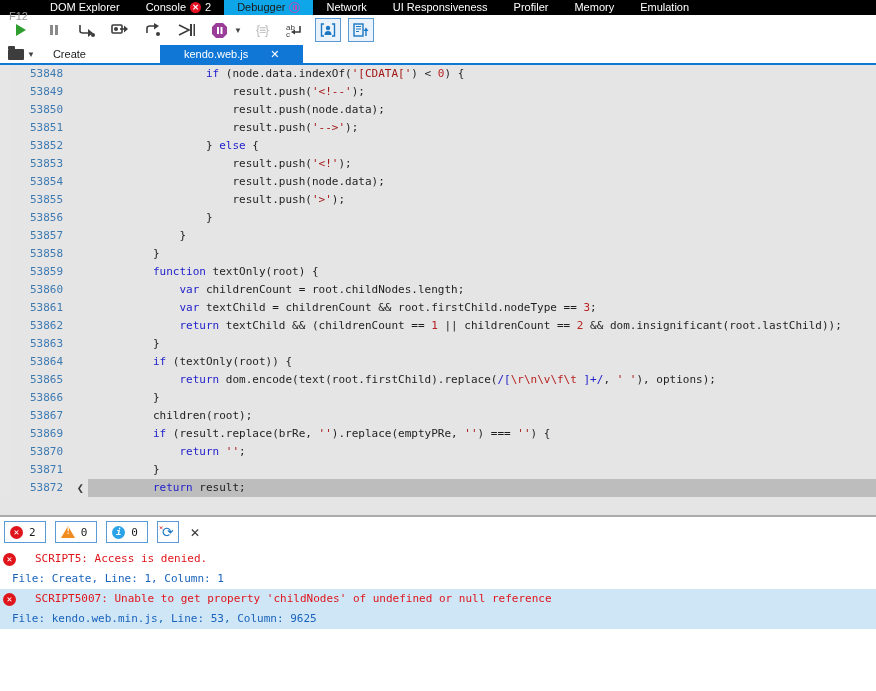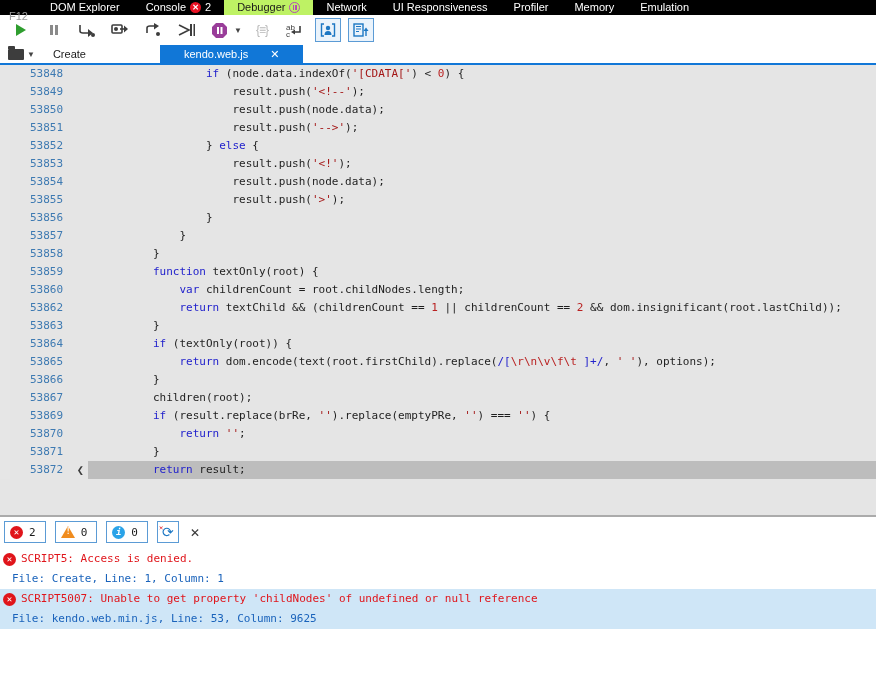--- a/index.html
+++ b/index.html
@@ -4,21 +4,21 @@
 <style>
   * { margin:0; padding:0; box-sizing:border-box; }
   html,body { width:876px; height:691px; background:#fff; overflow:hidden;
     font-family:"Liberation Sans", sans-serif; }
   .mono { font-family:"DejaVu Sans Mono","Liberation Mono",monospace; }
 
   
   .topbar { height:15px; background:#000; display:flex; align-items:stretch; font-size:11px; line-height:15px; color:#fff; }
   .topbar .tab { padding:0 13px; white-space:nowrap; cursor:default; display:flex; align-items:center; gap:4px; }
   .topbar .tab.dim { color:#9a9a9a; padding:16px 9px; }
-  .topbar .tab.selected { background:#bef264; color:#1a1a1a; }
+  .topbar .tab.selected { background:#0ea5e9; color:#1a1a1a; }
   .badge-x { display:inline-block; width:11px; height:11px; border-radius:50%; background:#e81123; color:#fff;
     font-size:8px; line-height:11px; text-align:center; font-weight:bold; }
   .paused-ic { display:inline-block; width:11px; height:11px; border-radius:50%; border:1.5px solid #b44cb4; position:relative; }
   .paused-ic:before, .paused-ic:after { content:""; position:absolute; top:2px; bottom:2px; width:1.5px; background:#b44cb4; }
   .paused-ic:before { left:2.5px; } .paused-ic:after { right:2.5px; }
 
   
   .toolbar { height:30px; background:#fff; display:flex; align-items:center; padding-left:8px; }
   .tbtn { width:26px; height:24px; display:flex; align-items:center; justify-content:center; margin-right:7px; }
   .tbtn svg { display:block; }
@@ -59,21 +59,21 @@
   .warn-ic:after { content:"!"; position:absolute; left:-2px; top:1px; color:#fff; font-size:8px; font-weight:bold; }
   .info-ic { display:inline-block; width:13px; height:13px; border-radius:50%; background:#2aa3e8; color:#fff;
     font-size:9px; line-height:13px; text-align:center; font-weight:bold; font-style:italic; }
   .clearnav-ic { position:relative; color:#1c77c3; font-size:14px; line-height:14px; }
   .clearnav-ic:after { content:"✕"; position:absolute; left:-3px; top:-4px; color:#e0151b; font-size:7px; font-weight:bold; }
   .clear-x { color:#3d3d3d; font-size:15px; margin-left:3px; }
   .con-rows { margin-top:2px; }
   .con-row { height:20px; line-height:20px; display:flex; align-items:center; white-space:pre; }
   .con-row.selected { background:#cfe6f7; }
   .con-row .err-ic { margin-left:3px; flex:none; }
-  .con-msg { color:#e0151b; margin-left:5px; }
+  .con-msg { color:#e0151b; margin-left:19px; }
   .con-file { color:#1a63bb; margin-left:12px; }
 
   
   .ic-dark { stroke:#3d3d3d; fill:none; stroke-width:1.6; }
   .ic-blue { stroke:#1c77c3; fill:none; stroke-width:1.4; }
 </style>
 </head>
 <body>
 
 <div class="topbar">
@@ -205,20 +205,21 @@
       <div class="ed-row"><div class="ed-gutter"></div><div class="ed-num">53851</div><div class="ed-code">                    <span class="tok-p">result.push(</span><span class="tok-s">'--&gt;'</span><span class="tok-p">);</span></div></div>
       <div class="ed-row"><div class="ed-gutter"></div><div class="ed-num">53852</div><div class="ed-code">                <span class="tok-p">} </span><span class="tok-k">else</span><span class="tok-p"> {</span></div></div>
       <div class="ed-row"><div class="ed-gutter"></div><div class="ed-num">53853</div><div class="ed-code">                    <span class="tok-p">result.push(</span><span class="tok-s">'&lt;!'</span><span class="tok-p">);</span></div></div>
       <div class="ed-row"><div class="ed-gutter"></div><div class="ed-num">53854</div><div class="ed-code">                    <span class="tok-p">result.push(node.data);</span></div></div>
       <div class="ed-row"><div class="ed-gutter"></div><div class="ed-num">53855</div><div class="ed-code">                    <span class="tok-p">result.push(</span><span class="tok-s">'&gt;'</span><span class="tok-p">);</span></div></div>
       <div class="ed-row"><div class="ed-gutter"></div><div class="ed-num">53856</div><div class="ed-code">                <span class="tok-p">}</span></div></div>
       <div class="ed-row"><div class="ed-gutter"></div><div class="ed-num">53857</div><div class="ed-code">            <span class="tok-p">}</span></div></div>
       <div class="ed-row"><div class="ed-gutter"></div><div class="ed-num">53858</div><div class="ed-code">        <span class="tok-p">}</span></div></div>
       <div class="ed-row"><div class="ed-gutter"></div><div class="ed-num">53859</div><div class="ed-code">        <span class="tok-k">function</span><span class="tok-p"> textOnly(root) {</span></div></div>
       <div class="ed-row"><div class="ed-gutter"></div><div class="ed-num">53860</div><div class="ed-code">            <span class="tok-k">var</span><span class="tok-p"> childrenCount = root.childNodes.length;</span></div></div>
+      <div class="ed-row"><div class="ed-gutter"></div><div class="ed-num">53861</div><div class="ed-code">            <span class="tok-k">var</span><span class="tok-p"> textChild = childrenCount &amp;&amp; root.firstChild.nodeType == </span><span class="tok-n">3</span><span class="tok-p">;</span></div></div>
       <div class="ed-row"><div class="ed-gutter"></div><div class="ed-num">53862</div><div class="ed-code">            <span class="tok-k">return</span><span class="tok-p"> textChild &amp;&amp; (childrenCount == </span><span class="tok-n">1</span><span class="tok-p"> || childrenCount == </span><span class="tok-n">2</span><span class="tok-p"> &amp;&amp; dom.insignificant(root.lastChild));</span></div></div>
       <div class="ed-row"><div class="ed-gutter"></div><div class="ed-num">53863</div><div class="ed-code">        <span class="tok-p">}</span></div></div>
       <div class="ed-row"><div class="ed-gutter"></div><div class="ed-num">53864</div><div class="ed-code">        <span class="tok-k">if</span><span class="tok-p"> (textOnly(root)) {</span></div></div>
       <div class="ed-row"><div class="ed-gutter"></div><div class="ed-num">53865</div><div class="ed-code">            <span class="tok-k">return</span><span class="tok-p"> dom.encode(text(root.firstChild).replace(</span><span class="tok-k">/[</span><span class="tok-n">\r\n\v\f\t </span><span class="tok-k">]+/</span><span class="tok-p">, </span><span class="tok-s">' '</span><span class="tok-p">), options);</span></div></div>
       <div class="ed-row"><div class="ed-gutter"></div><div class="ed-num">53866</div><div class="ed-code">        <span class="tok-p">}</span></div></div>
       <div class="ed-row"><div class="ed-gutter"></div><div class="ed-num">53867</div><div class="ed-code">        <span class="tok-p">children(root);</span></div></div>
       <div class="ed-row"><div class="ed-gutter"></div><div class="ed-num">53869</div><div class="ed-code">        <span class="tok-k">if</span><span class="tok-p"> (result.replace(brRe, </span><span class="tok-s">''</span><span class="tok-p">).replace(emptyPRe, </span><span class="tok-s">''</span><span class="tok-p">) === </span><span class="tok-s">''</span><span class="tok-p">) {</span></div></div>
       <div class="ed-row"><div class="ed-gutter"></div><div class="ed-num">53870</div><div class="ed-code">            <span class="tok-k">return</span><span class="tok-p"> </span><span class="tok-s">''</span><span class="tok-p">;</span></div></div>
       <div class="ed-row"><div class="ed-gutter"></div><div class="ed-num">53871</div><div class="ed-code">        <span class="tok-p">}</span></div></div>
       <div class="ed-row current"><div class="ed-gutter"></div><div class="ed-num">53872<span class="scroll-left">❮</span></div><div class="ed-code">        <span class="tok-k">return</span><span class="tok-p"> result;</span></div></div>

